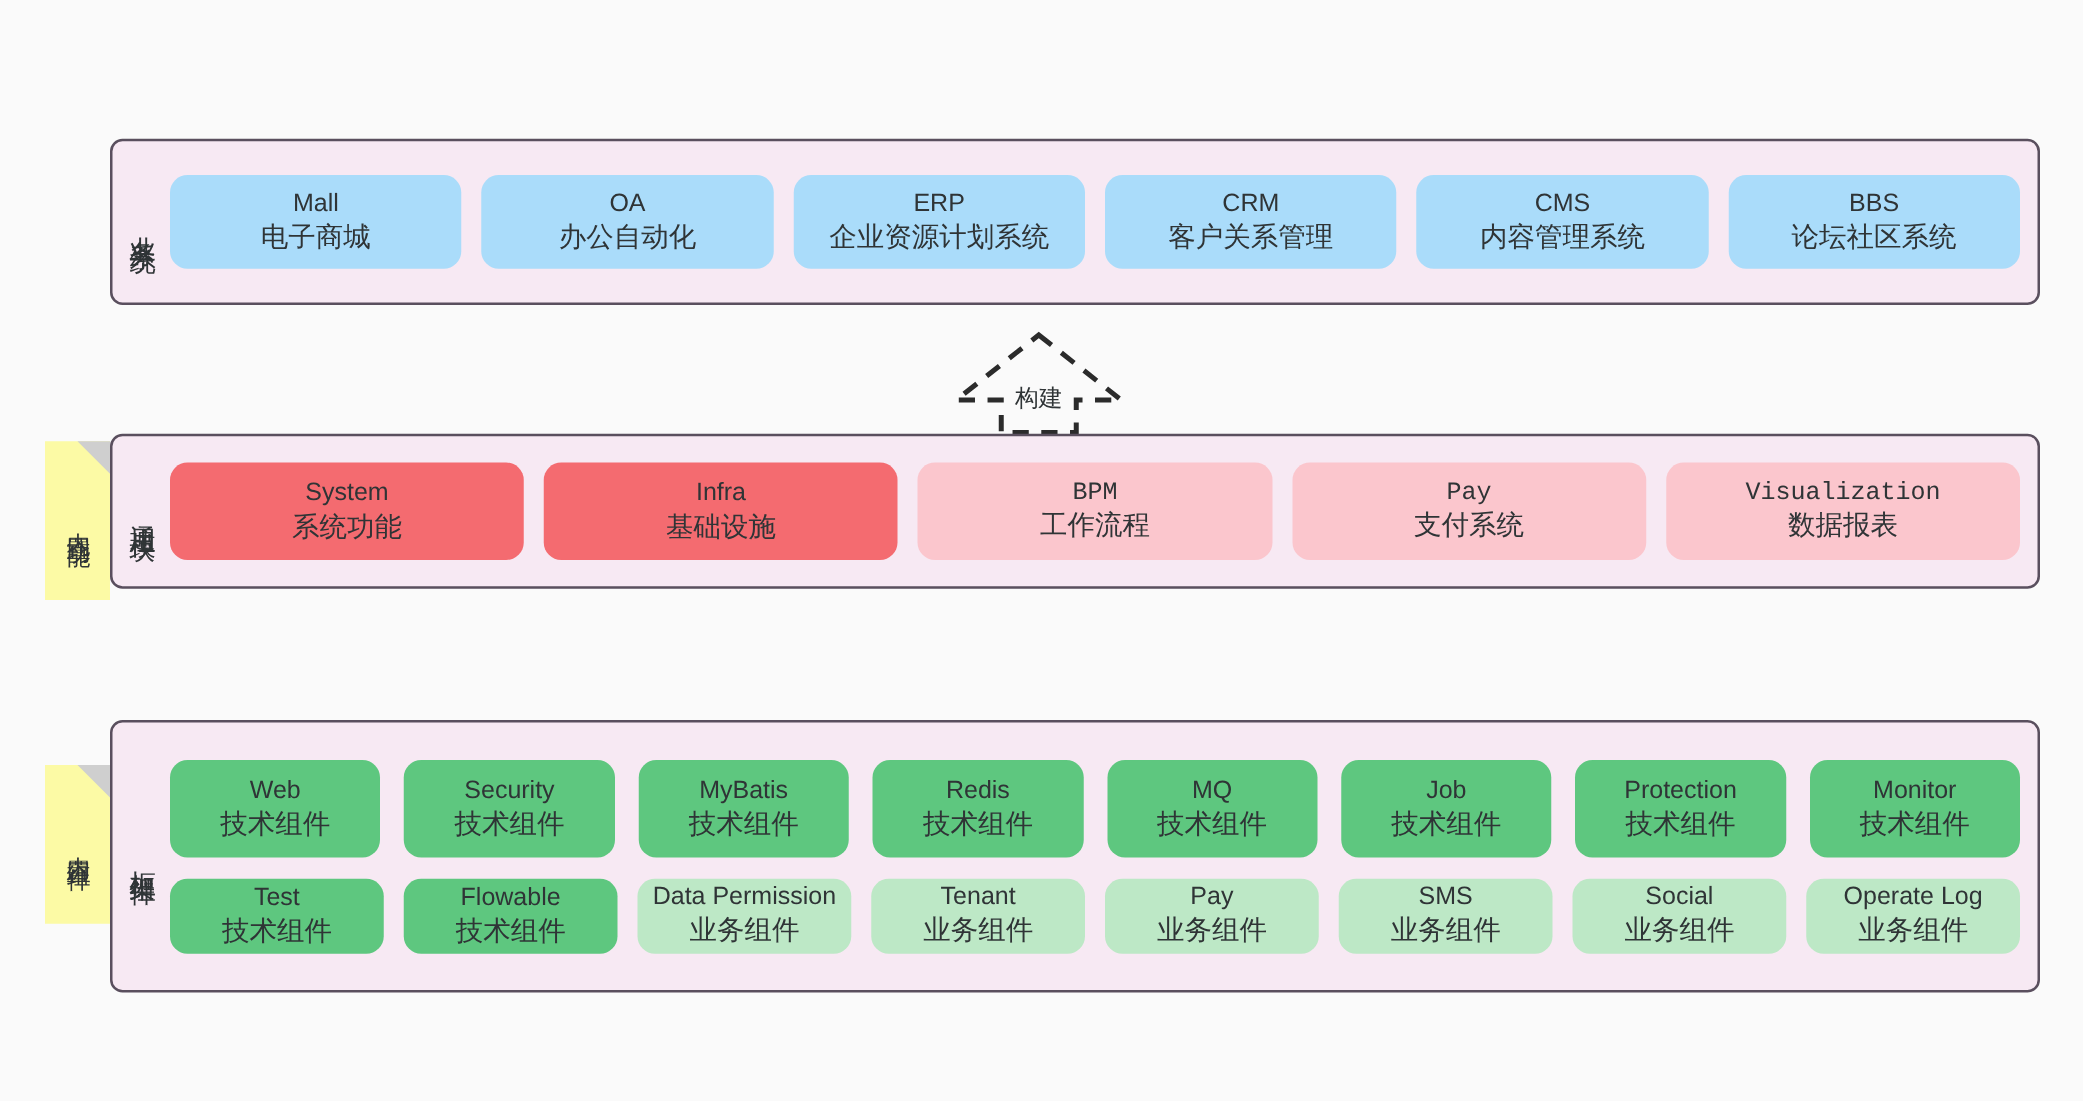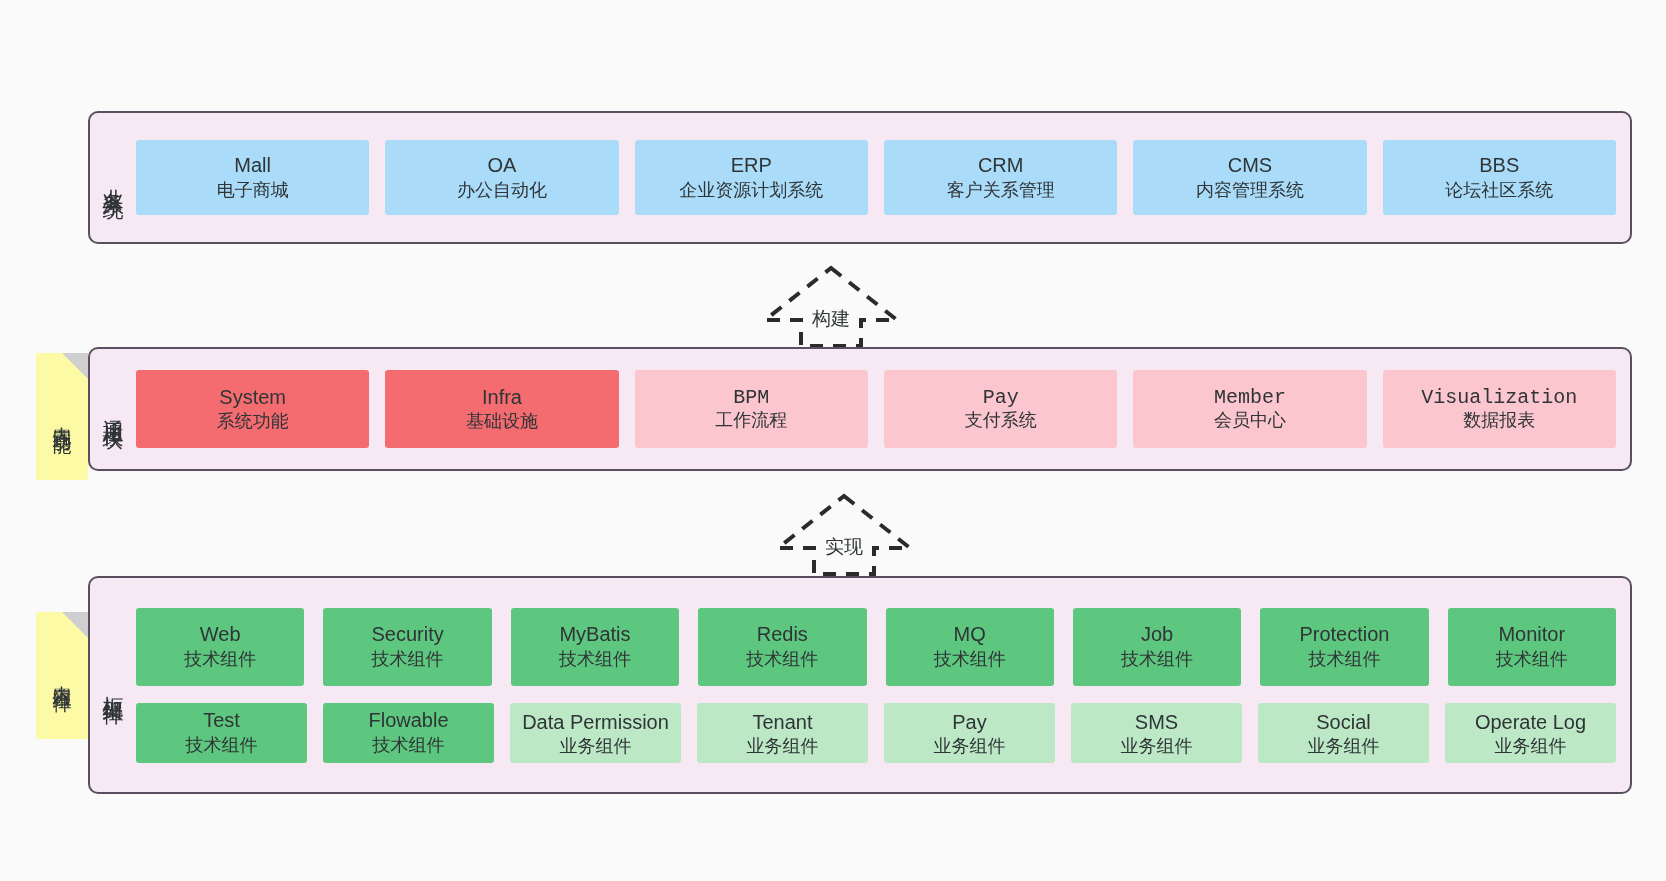--- a/index.html
+++ b/index.html
@@ -56,33 +56,33 @@
   }
 
   .row {
     display: flex;
     gap: 16px;
     align-items: stretch;
   }
 
   .cell {
     flex: 1 1 0;
-    border-radius: 3px;
+    border-radius: 14px;
     display: flex;
     flex-direction: column;
     align-items: center;
     justify-content: center;
     text-align: center;
     line-height: 1.28;
     box-sizing: border-box;
     padding: 4px 6px;
     color: #2f3436;
   }
   .cell .t-main { font-size: 20px; }
-  .cell .t-sub  { font-size: 18px; }
+  .cell .t-sub  { font-size: 22px; }
 
   
   .c-blue        { background: #aadcfa; }
   .c-red         { background: #f46b70; }
   .c-pink        { background: #fbc6cd; font-family: Liberation Mono, monospace; }
   .c-green       { background: #5ec77f; }
   .c-green-light { background: #bde8c6; justify-content: flex-end; }
 
   
   .note {
@@ -196,37 +196,27 @@
         </div>
         <div class="cell c-pink">
           <span class="t-main">BPM</span>
           <span class="t-sub">工作流程</span>
         </div>
         <div class="cell c-pink">
           <span class="t-main">Pay</span>
           <span class="t-sub">支付系统</span>
         </div>
         <div class="cell c-pink">
-          <span class="t-main">Member</span>
-          <span class="t-sub">会员中心</span>
-        </div>
-        <div class="cell c-pink">
           <span class="t-main">Visualization</span>
           <span class="t-sub">数据报表</span>
         </div>
       </div>
     </div>
   </div>
 
-  <div class="connector" style="left:770px; top:490px; width:148px; height:88px;">
-    <svg width="148" height="88" viewBox="0 0 148 88" aria-hidden="true">
-      <path d="M 74 6 L 140 58 L 104 58 L 104 84 L 44 84 L 44 58 L 8 58 Z" fill="#fafafa" stroke="#2b2b2b" stroke-width="4" stroke-dasharray="13,10" stroke-linejoin="miter"></path>
-    </svg>
-    <span class="conn-label" style="bottom:18px;">实现</span>
-  </div>
 
   <div class="note" style="left:36px; top:612px; height:127px;">
     <span class="fold"></span>
     <span class="note-text">内置组件</span>
   </div>
 
   <div class="layer" style="left:88px; top:576px; width:1544px; height:218px;">
     <div class="layer-title">框架组件</div>
     <div class="layer-body">
 

